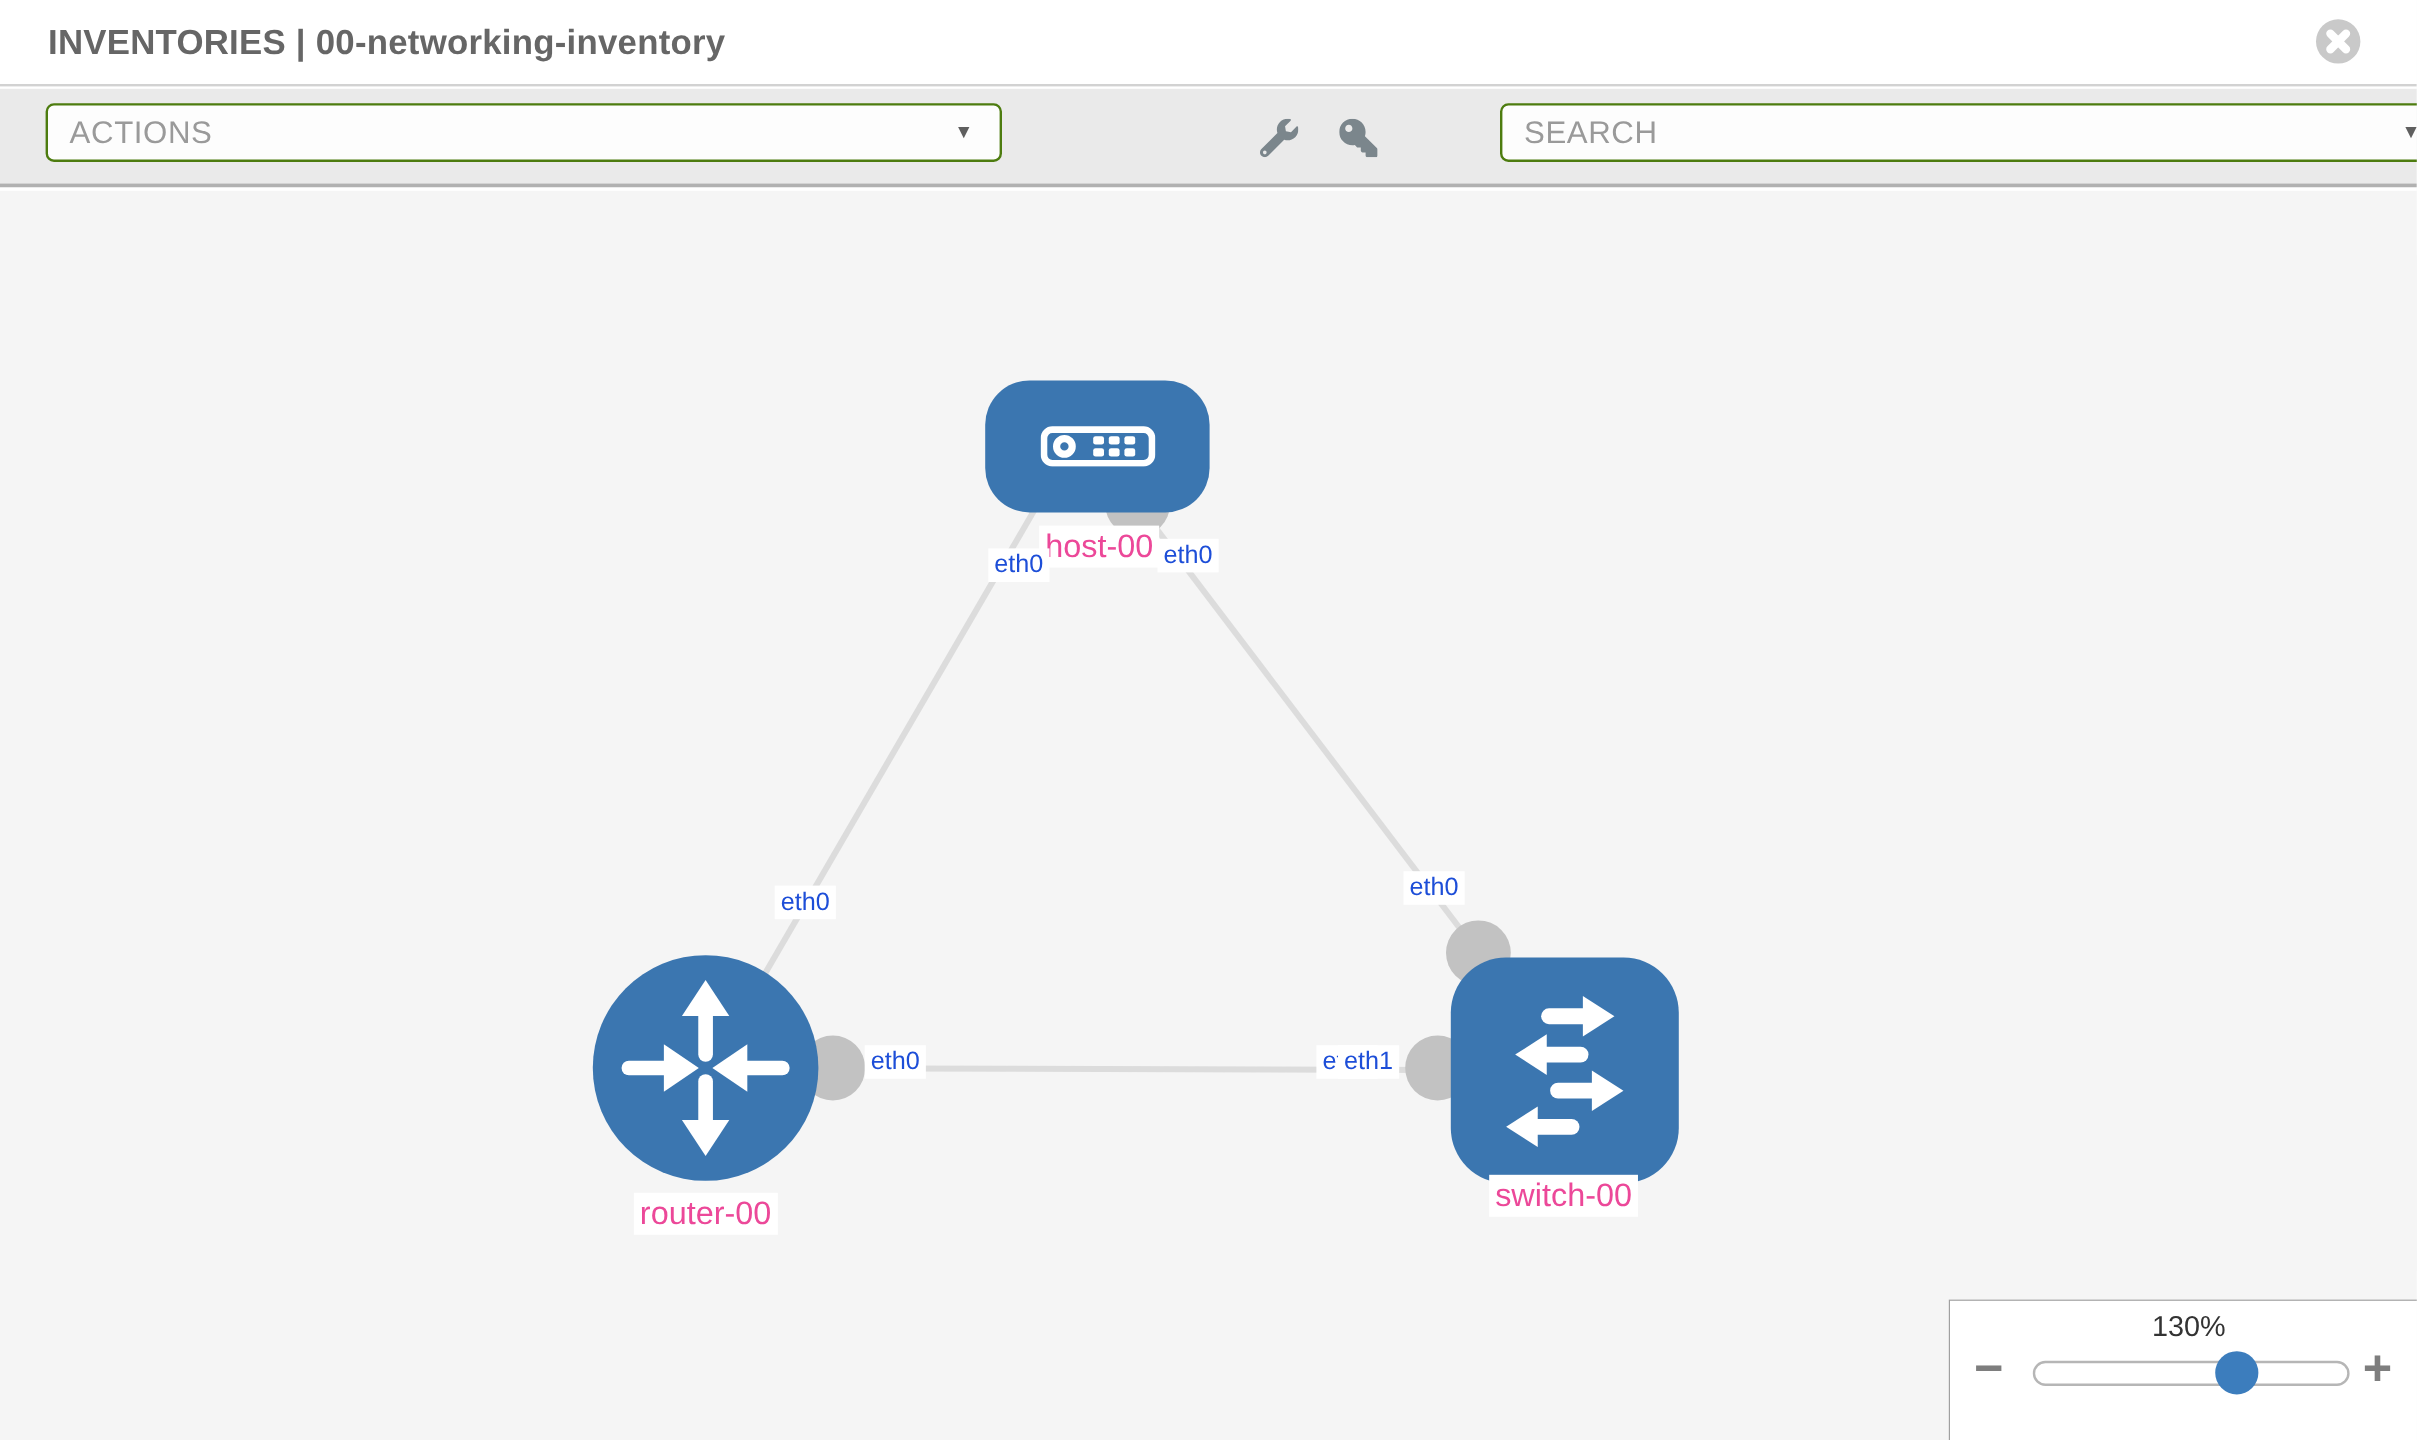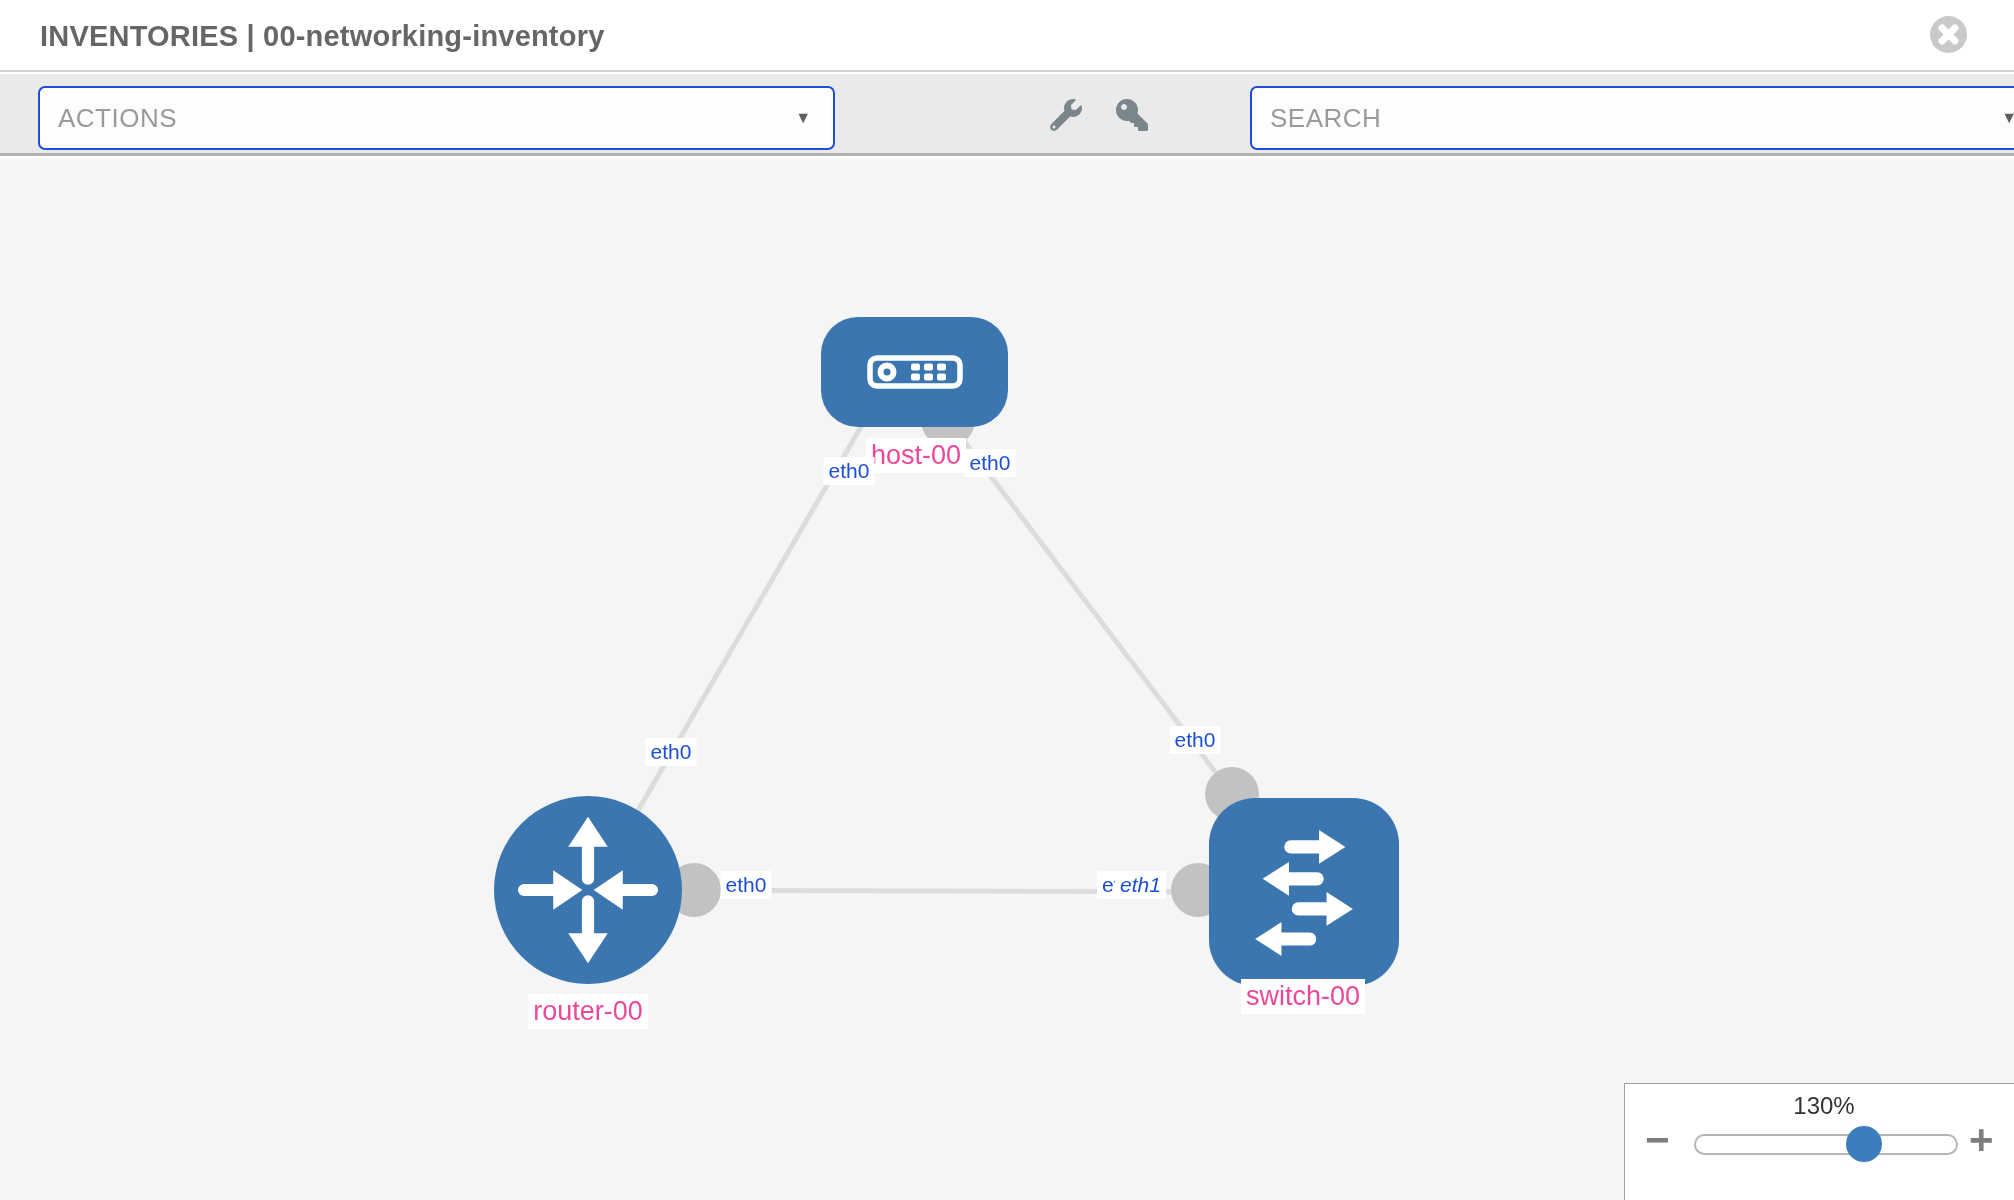--- a/index.html
+++ b/index.html
@@ -27,22 +27,22 @@
     display: flex; align-items: center; justify-content: center;
   }
   .close-btn svg { width: 37px; height: 37px; display: block; }
 
   
   .toolbar {
     position: absolute; top: 74px; left: 0; right: 0; height: 82px;
     background: #eaeaea; border-bottom: 3px solid #b1b1b1;
   }
   .dd {
-    position: absolute; top: 12px; height: 64px;
-    background: #fdfdfd; border: 2px solid #1d4ed8; border-radius: 7px;
+    position: absolute; top: 12px; height: 49px;
+    background: #fdfdfd; border: 2px solid #4d7c0f; border-radius: 7px;
     display: flex; align-items: center; cursor: pointer;
   }
   .dd-actions { left: 38px;  width: 797px; }
   .dd-search  { left: 1250px; width: 791px; }
   .dd-label {
     padding-left: 18px; font-size: 26px; color: #9a9a9a; letter-spacing: 0.5px;
   }
   .caret {
     position: absolute; right: 22px; top: 50%; transform: translateY(-50%);
     font-size: 16px; color: #5f5f5f;
@@ -78,21 +78,21 @@
 
   .lbl-host      { left: 916px;  top: 279px; }
   .lbl-router    { left: 588px;  top: 835px; text-align: center; }
   .lbl-switch    { left: 1303px; top: 820px; }
   .if-host-left  { left: 849px;  top: 298px; }
   .if-host-right { left: 990px;  top: 290px; }
   .if-diag-left  { left: 671px;  top: 579px; }
   .if-diag-right { left: 1195px; top: 567px; }
   .if-horiz-left { left: 746px;  top: 712px; }
   .if-under      { left: 1097px; top: 712px; z-index: 3; }
-  .if-over       { left: 1115px; top: 712px; z-index: 4; font-style: italic; }
+  .if-over       { left: 1115px; top: 712px; z-index: 4; }
 
   
   .zoom-panel {
     position: absolute; left: 1624px; top: 1083px; width: 400px; height: 140px;
     background: #ffffff; border: 1px solid #a0a0a0; z-index: 6;
   }
   .zoom-level {
     position: absolute; top: 8px; left: 0; width: 100%;
     text-align: center; font-size: 24px; color: #333333;
   }

